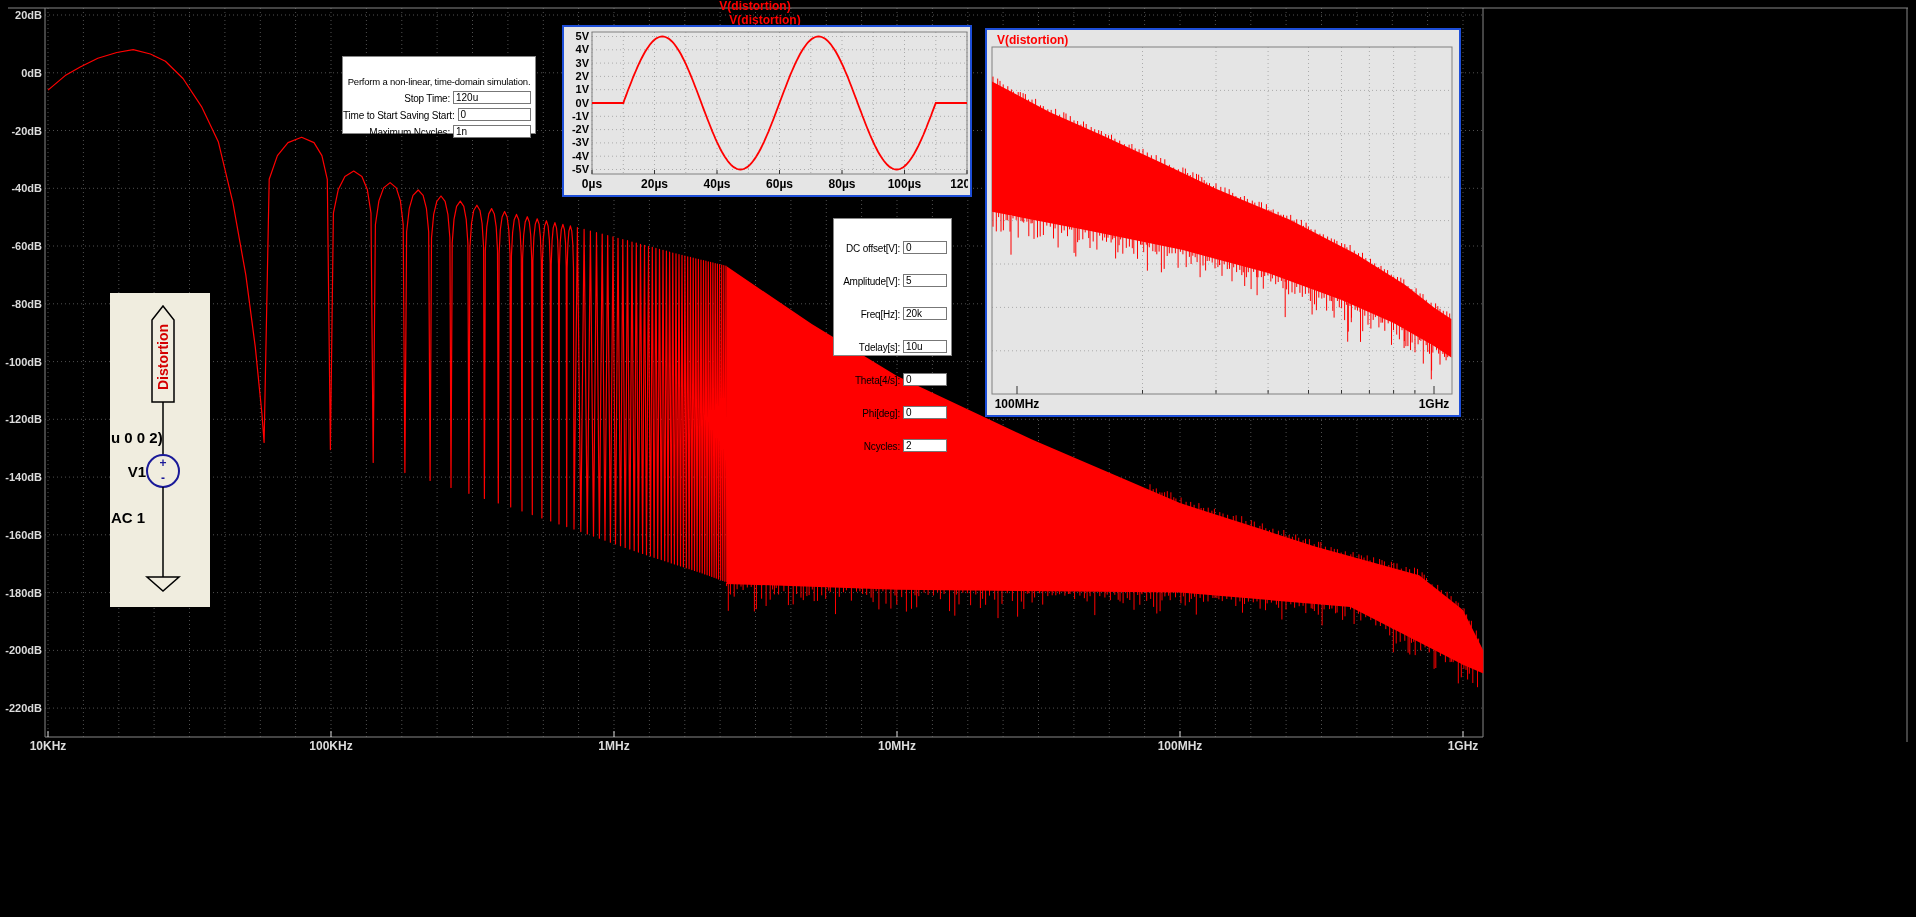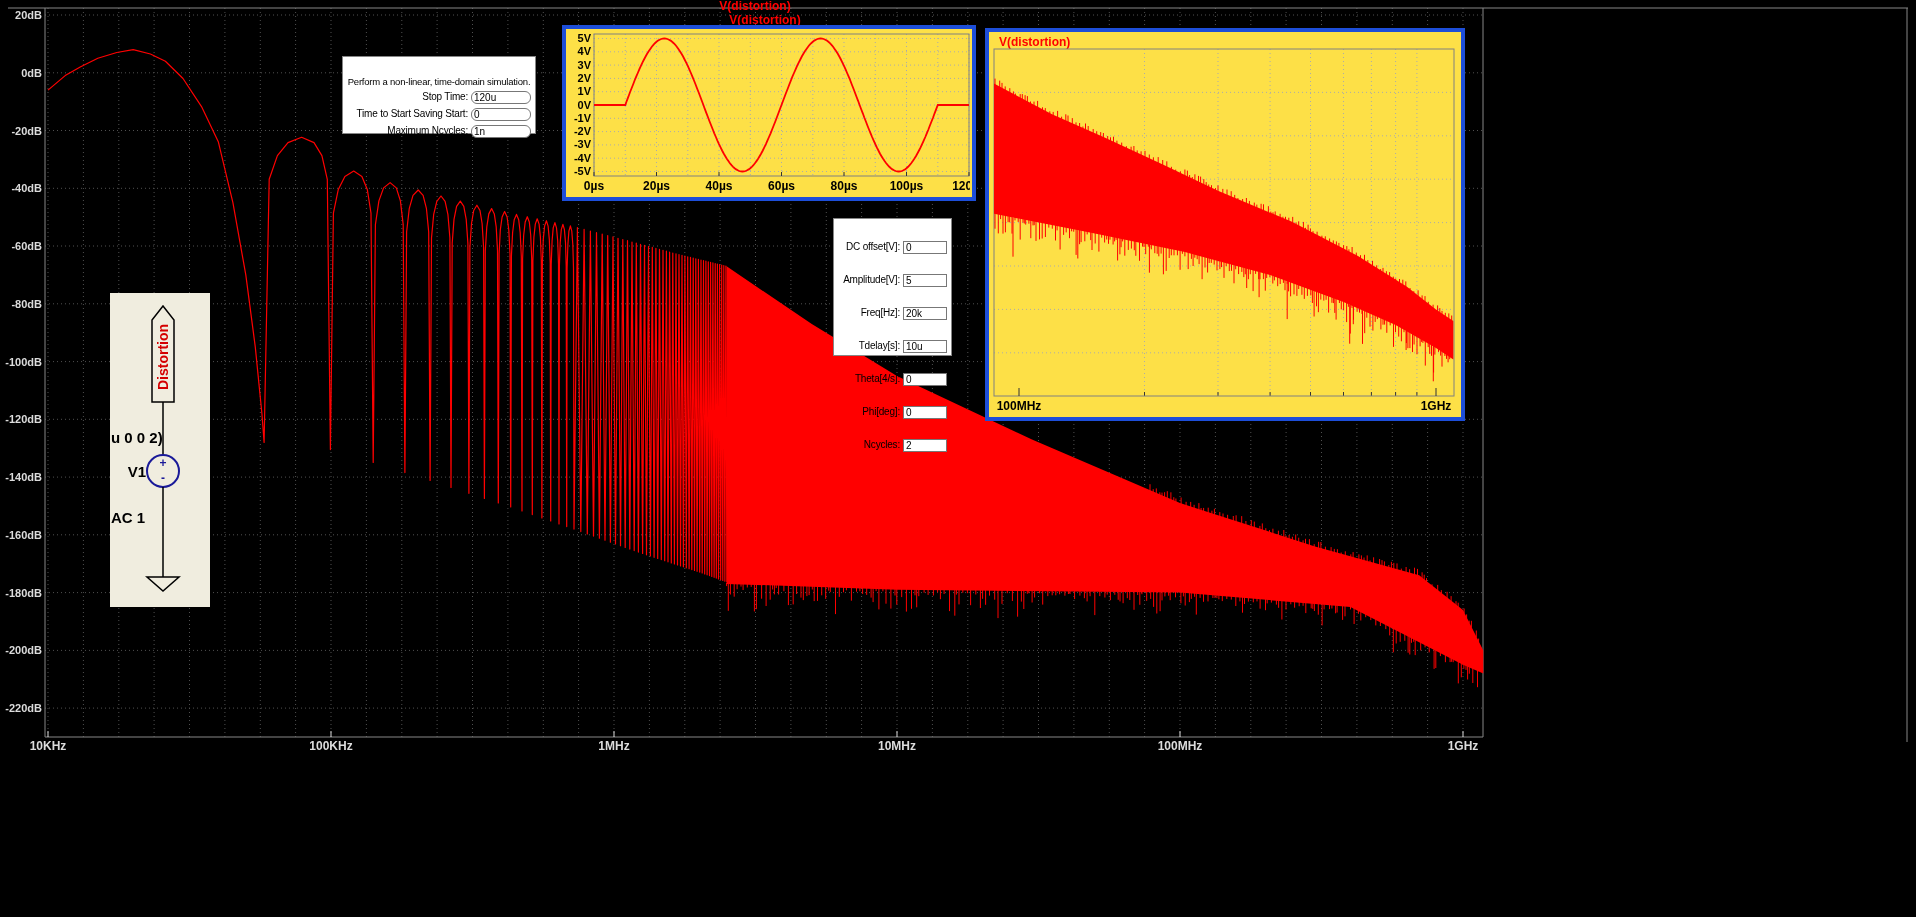--- a/index.html
+++ b/index.html
@@ -5,36 +5,36 @@
   html,body{margin:0;padding:0;background:#000;}
   #root{position:relative;width:1916px;height:917px;background:#000;overflow:hidden;
         font-family:"Liberation Sans",sans-serif;}
   #root svg{position:absolute;left:0;top:0;}
   svg text{font-family:"Liberation Sans",sans-serif;}
 
   .ptitle{position:absolute;font-size:12px;font-weight:bold;color:#FF0000;text-align:center;width:140px;}
   #main-title{left:685px;top:-1px;}
   #tran-title{left:695px;top:13px;}
 
-  .panel{position:absolute;background:#fde047;border:4px solid #1d4ed8;text-decoration:underline;}
+  .panel{position:absolute;background:#e5e5e5;border:2px solid #1d4ed8;text-decoration:underline;}
   #tran-panel{left:562px;top:25px;width:406px;height:168px;}
   #fft-panel{left:985px;top:28px;width:472px;height:385px;}
   #fft-panel .fft-title{position:absolute;left:10px;top:3px;font-size:12px;font-weight:bold;color:#FF0000;}
 
   .dlg{position:absolute;background:#FFFFFF;border:1px solid #868686;color:#000;}
   #tran-dialog{left:342px;top:56px;width:192px;height:76px;font-size:10px;}
   #tran-dialog .cap{font-size:9.5px;letter-spacing:-0.2px;margin-top:16px;}
   #sine-dialog{left:833px;top:218px;width:117px;height:134px;font-size:10px;padding-top:2px;}
   .dlg .cap{text-align:center;padding-top:3px;white-space:nowrap;overflow:hidden;}
-  .frow{display:flex;justify-content:flex-end;align-items:flex-start;margin-top:4px;padding-right:4px;}
+  .frow{display:flex;justify-content:flex-end;align-items:flex-end;margin-top:4px;padding-right:4px;}
   #sine-dialog .frow{margin-top:20px;}
   .frow label{margin-right:3px;white-space:nowrap;letter-spacing:-0.2px;}
   .tinput{background:#fff;border:1px solid #777;height:13px;line-height:12px;font-size:10px;
           padding:0 2px;box-sizing:border-box;overflow:hidden;text-align:left;}
-  #tran-dialog .tinput{width:60px;border-radius:6px;}
+  #tran-dialog .tinput{width:78px;}
   #sine-dialog .tinput{width:44px;}
 
   #schematic{position:absolute;left:110px;top:293px;width:100px;height:314px;background:#F0EDDF;}
   .schline{stroke:#000;stroke-width:1.5;fill:none;}
   .netlabel{font-size:14px;font-weight:bold;fill:#D40000;}
   .schtext{font-size:15px;font-weight:bold;fill:#000;}
   .pm{font-size:12px;font-weight:bold;fill:#1a1a99;}
 </style>
 </head>
 <body>

